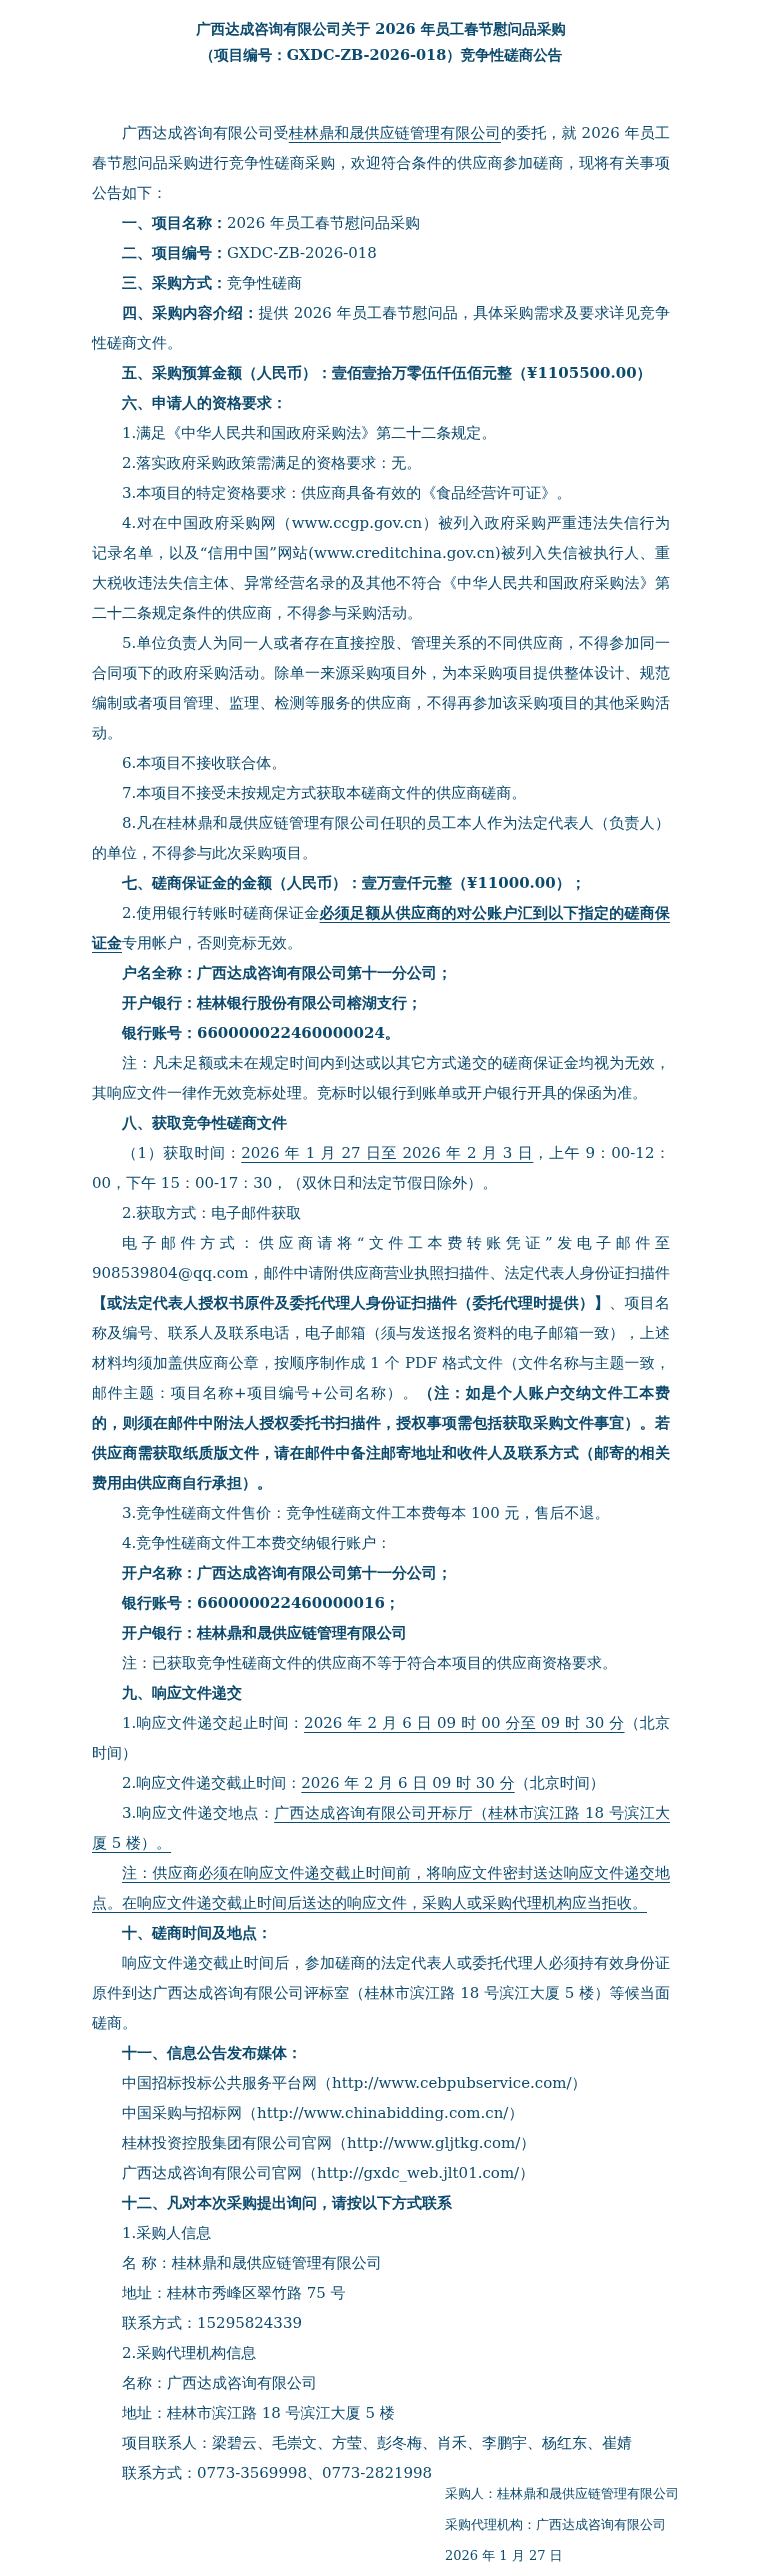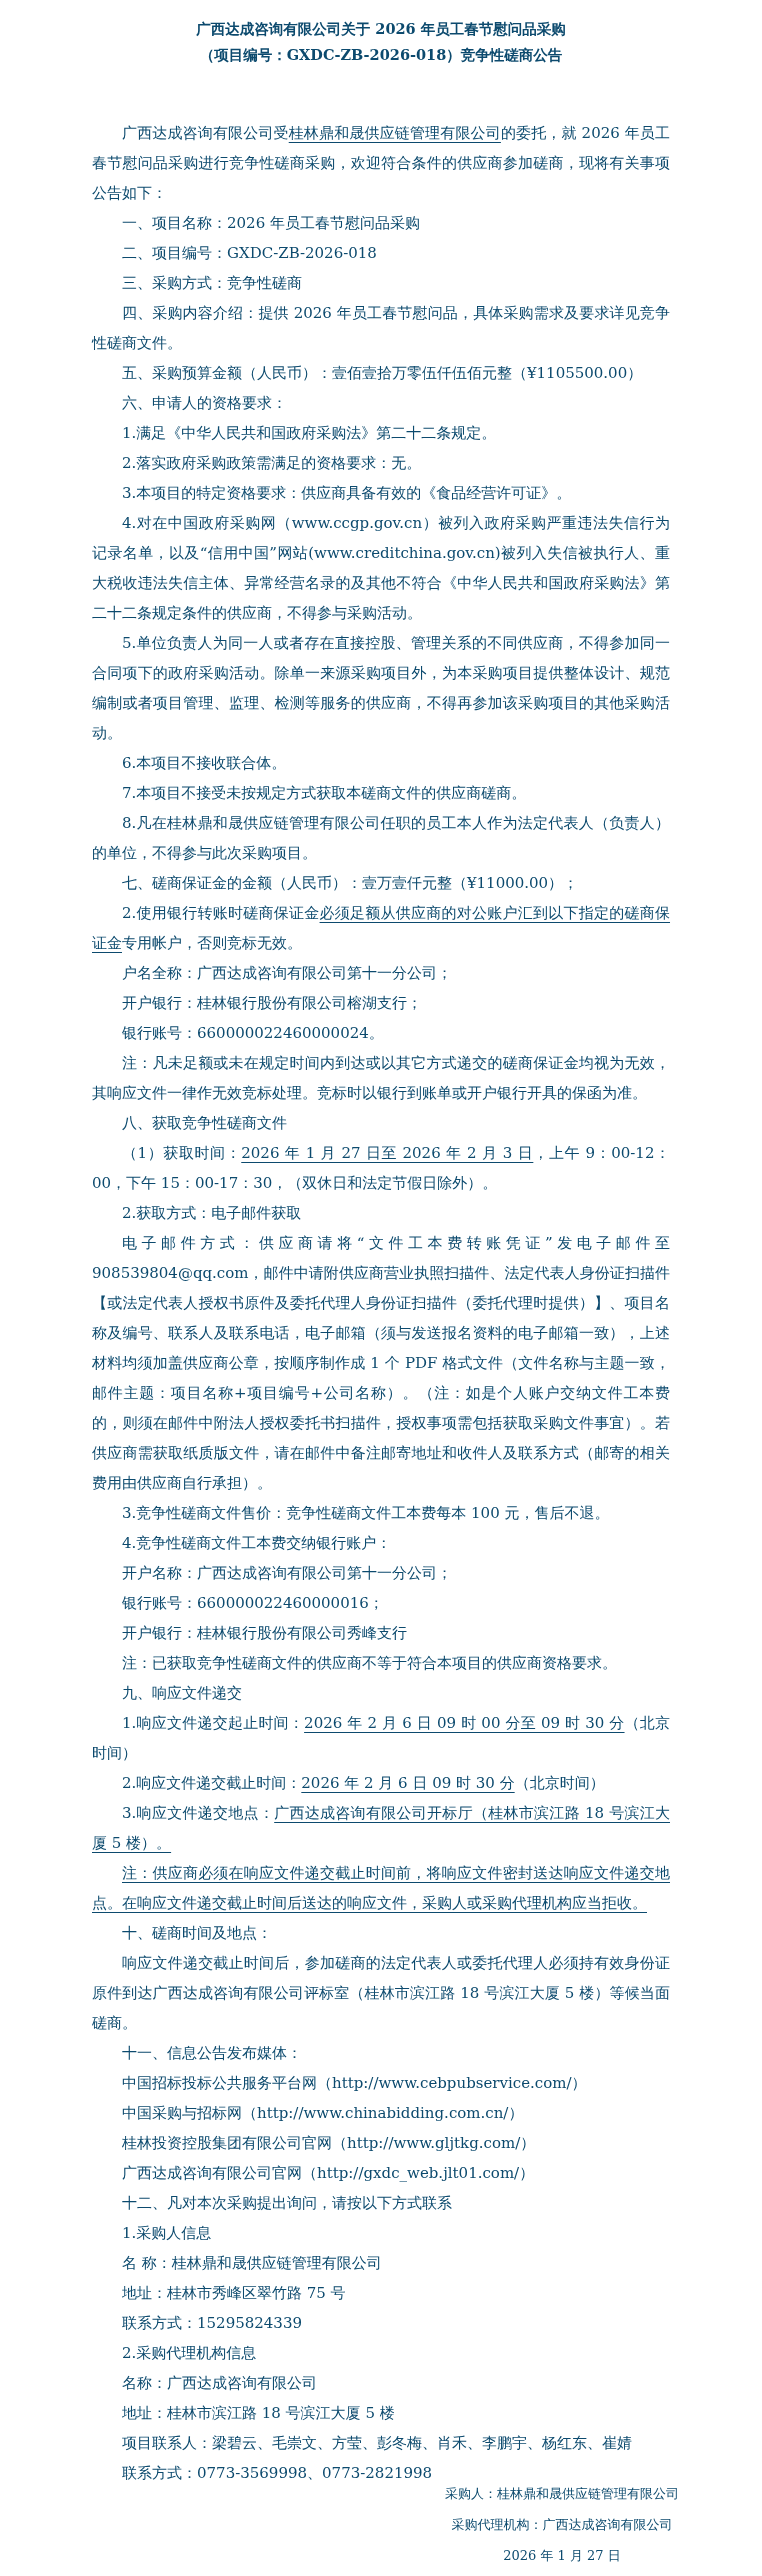--- a/index.html
+++ b/index.html
@@ -26,27 +26,27 @@
     margin: 50px 92px 0 92px;
     font-size: 15px;
     line-height: 30px;
     text-align: justify;
   }
   .para {
     margin: 0;
     text-indent: 2em;
   }
   .para span { text-indent: 0; }
-  .b { font-weight: normal; }
+  .b { font-weight: bold; }
   .u { text-decoration: underline; text-underline-offset: 3.8px; text-decoration-thickness: 0.8px; }
   .signature {
     position: absolute;
     right: 83px;
     bottom: 9.2px;
-    text-align: center;
+    text-align: left;
     font-size: 13px;
     line-height: 31px;
   }
   .signature .fline { display: block; }
 </style>
 </head>
 <body>
 
 <div class="page">
   <h1 class="title">
@@ -77,21 +77,21 @@
       <p class="para"><span class="b">银行账号：660000022460000024。</span></p>
       <p class="para"><span>注：凡未足额或未在规定时间内到达或以其它方式递交的磋商保证金均视为无效，其响应文件一律作无效竞标处理。竞标时以银行到账单或开户银行开具的保函为准。</span></p>
       <p class="para"><span class="b">八、获取竞争性磋商文件</span></p>
       <p class="para"><span>（1）获取时间：</span><span class="u">2026 年 1 月 27 日至 2026 年 2 月 3 日</span><span>，上午 9：00-12：00，下午 15：00-17：30，（双休日和法定节假日除外）。</span></p>
       <p class="para"><span>2.获取方式：电子邮件获取</span></p>
       <p class="para"><span>电子邮件方式：供应商请将“文件工本费转账凭证”发电子邮件至 908539804@qq.com，邮件中请附供应商营业执照扫描件、法定代表人身份证扫描件</span><span class="b">【或法定代表人授权书原件及委托代理人身份证扫描件（委托代理时提供）】</span><span>、项目名称及编号、联系人及联系电话，电子邮箱（须与发送报名资料的电子邮箱一致），上述材料均须加盖供应商公章，按顺序制作成 1 个 PDF 格式文件（文件名称与主题一致，邮件主题：项目名称+项目编号+公司名称）。</span><span class="b">（注：如是个人账户交纳文件工本费的，则须在邮件中附法人授权委托书扫描件，授权事项需包括获取采购文件事宜）。若供应商需获取纸质版文件，请在邮件中备注邮寄地址和收件人及联系方式（邮寄的相关费用由供应商自行承担）。</span></p>
       <p class="para"><span>3.竞争性磋商文件售价：竞争性磋商文件工本费每本 100 元，售后不退。</span></p>
       <p class="para"><span>4.竞争性磋商文件工本费交纳银行账户：</span></p>
       <p class="para"><span class="b">开户名称：广西达成咨询有限公司第十一分公司；</span></p>
       <p class="para"><span class="b">银行账号：660000022460000016；</span></p>
-      <p class="para"><span class="b">开户银行：桂林银行股份有限公司秀峰支行</span></p>
+      <p class="para"><span class="b">开户银行：桂林鼎和晟供应链管理有限公司</span></p>
       <p class="para"><span>注：已获取竞争性磋商文件的供应商不等于符合本项目的供应商资格要求。</span></p>
       <p class="para"><span class="b">九、响应文件递交</span></p>
       <p class="para"><span>1.响应文件递交起止时间：</span><span class="u">2026 年 2 月 6 日 09 时 00 分至 09 时 30 分</span><span>（北京时间）</span></p>
       <p class="para"><span>2.响应文件递交截止时间：</span><span class="u">2026 年 2 月 6 日 09 时 30 分</span><span>（北京时间）</span></p>
       <p class="para"><span>3.响应文件递交地点：</span><span class="u">广西达成咨询有限公司开标厅（桂林市滨江路 18 号滨江大厦 5 楼）。</span></p>
       <p class="para"><span class="u">注：供应商必须在响应文件递交截止时间前，将响应文件密封送达响应文件递交地点。在响应文件递交截止时间后送达的响应文件，采购人或采购代理机构应当拒收。</span></p>
       <p class="para"><span class="b">十、磋商时间及地点：</span></p>
       <p class="para"><span>响应文件递交截止时间后，参加磋商的法定代表人或委托代理人必须持有效身份证原件到达广西达成咨询有限公司评标室（桂林市滨江路 18 号滨江大厦 5 楼）等候当面磋商。</span></p>
       <p class="para"><span class="b">十一、信息公告发布媒体：</span></p>
       <p class="para"><span>中国招标投标公共服务平台网（http://www.cebpubservice.com/）</span></p>

